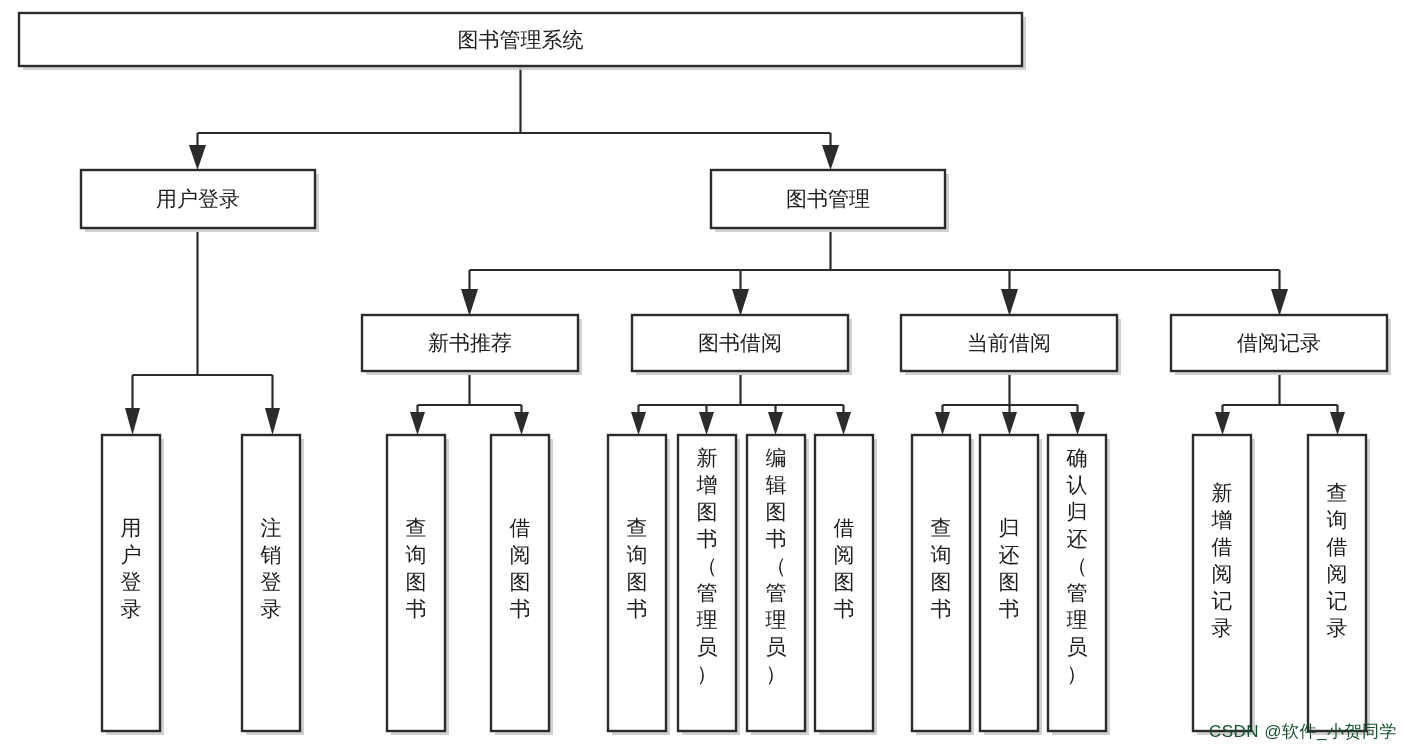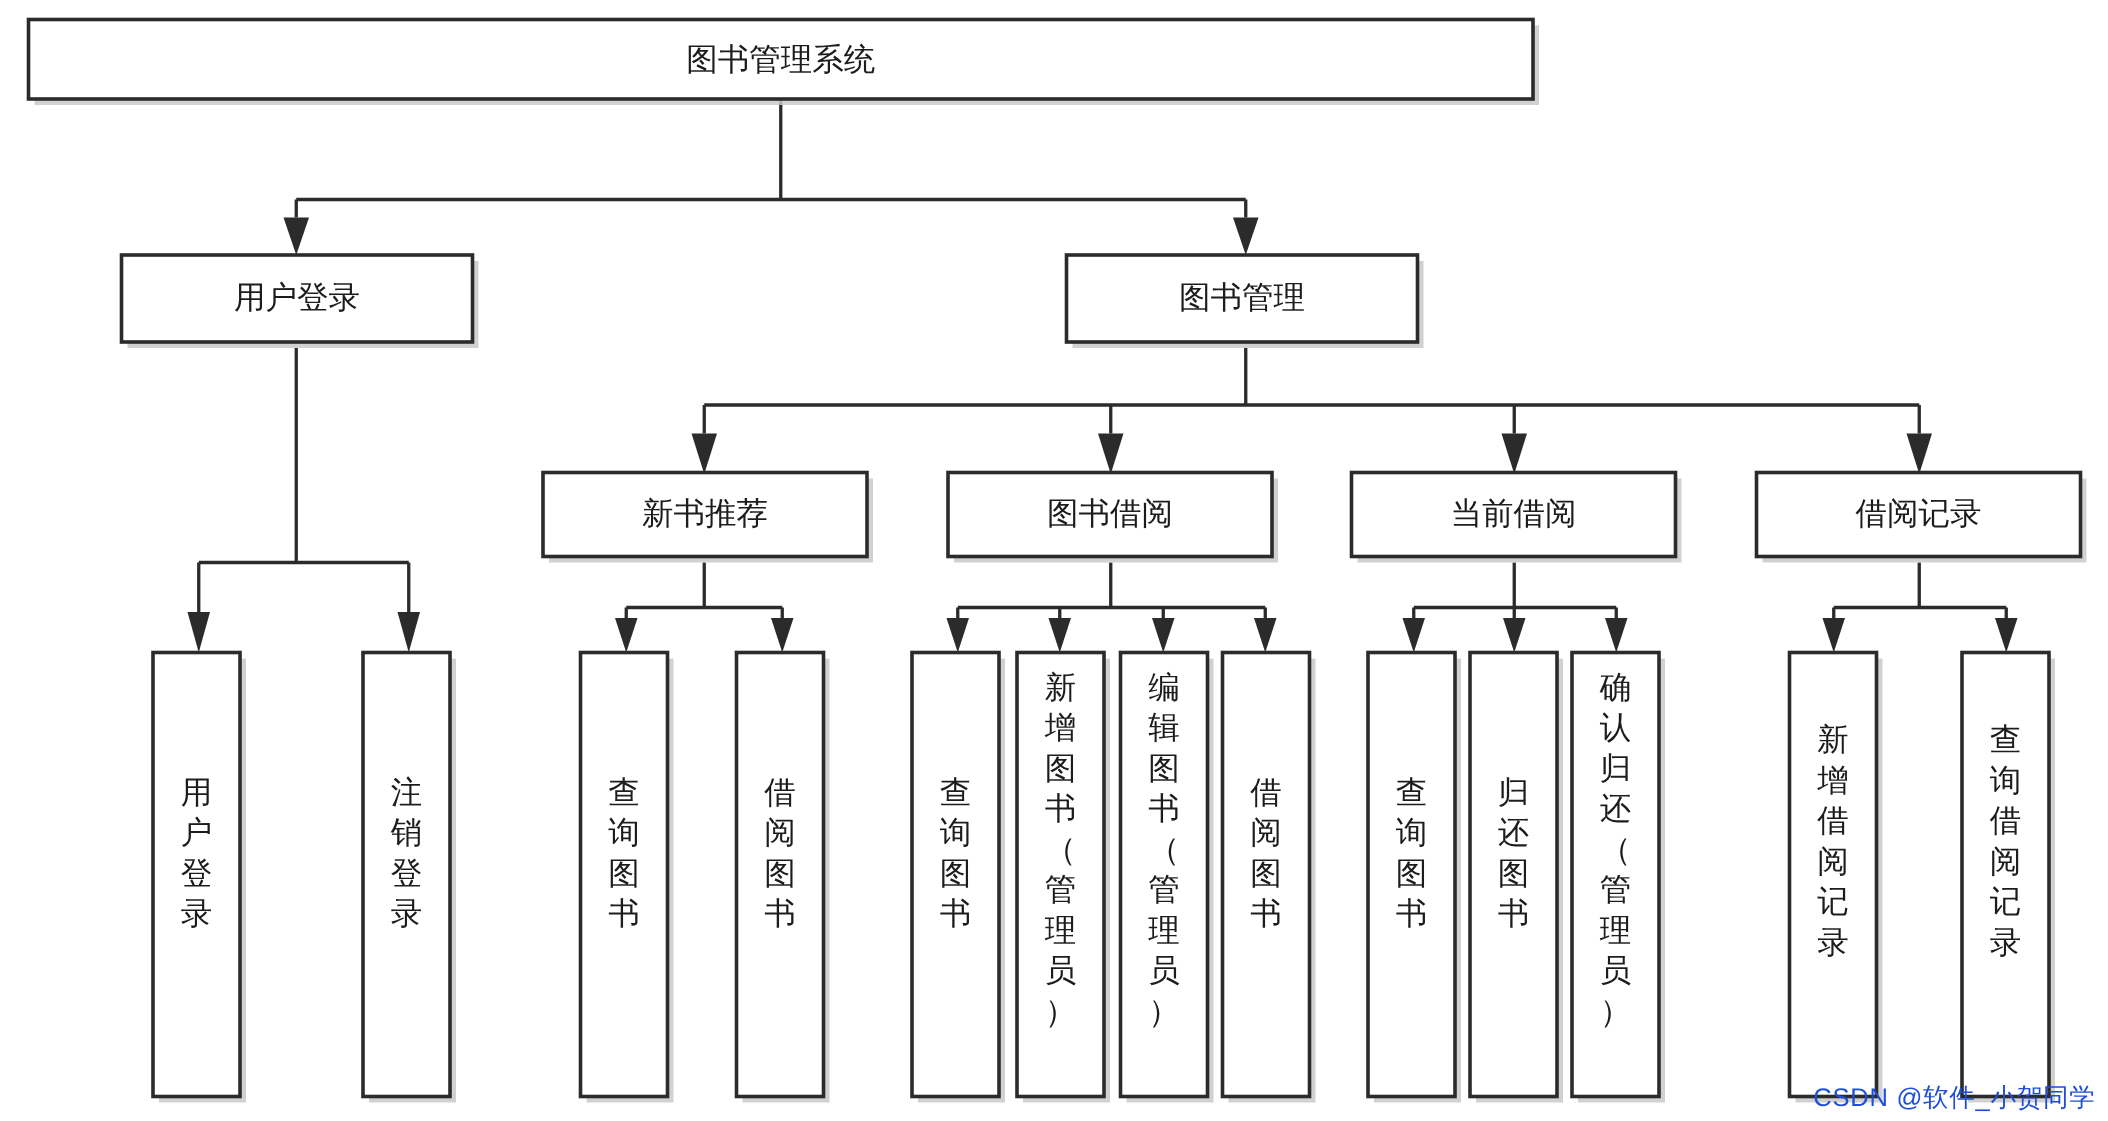--- a/index.html
+++ b/index.html
@@ -59,21 +59,21 @@
     font-size: 21px;
     fill: #1c1c1c;
     text-anchor: middle;
   }
   .watermark-text {
     position: absolute;
     right: 8px;
     bottom: 4px;
     font-family: "Liberation Sans", "DejaVu Sans", sans-serif;
     font-size: 17px;
-    color: #1d4ed8;
+    color: #14532d;
     letter-spacing: 0.5px;
     white-space: nowrap;
     user-select: none;
   }
 </style>
 </head>
 <body>
 
 <div id="diagram-root">
 

